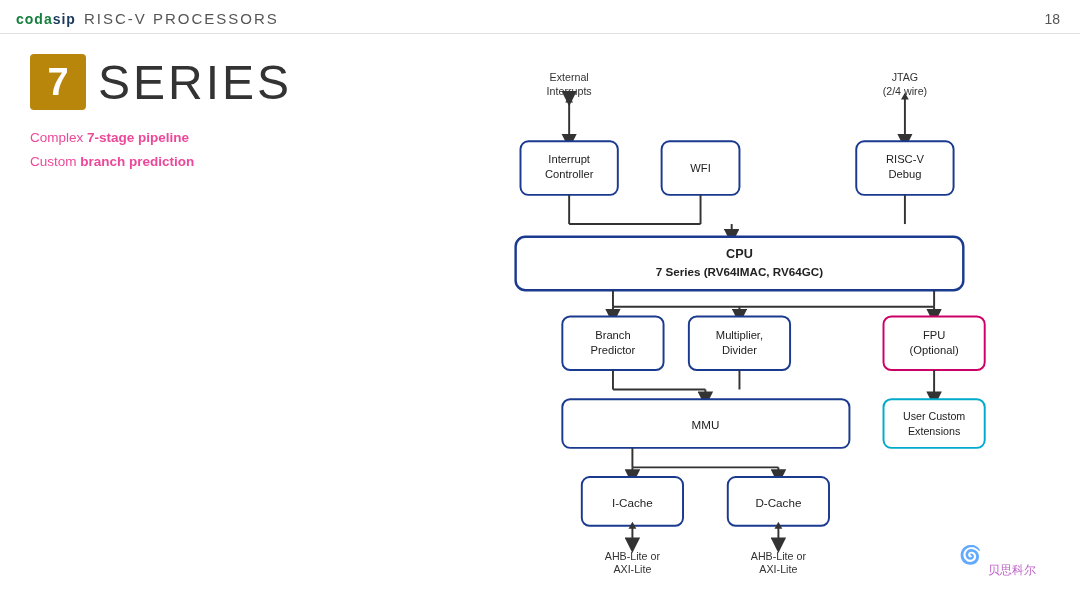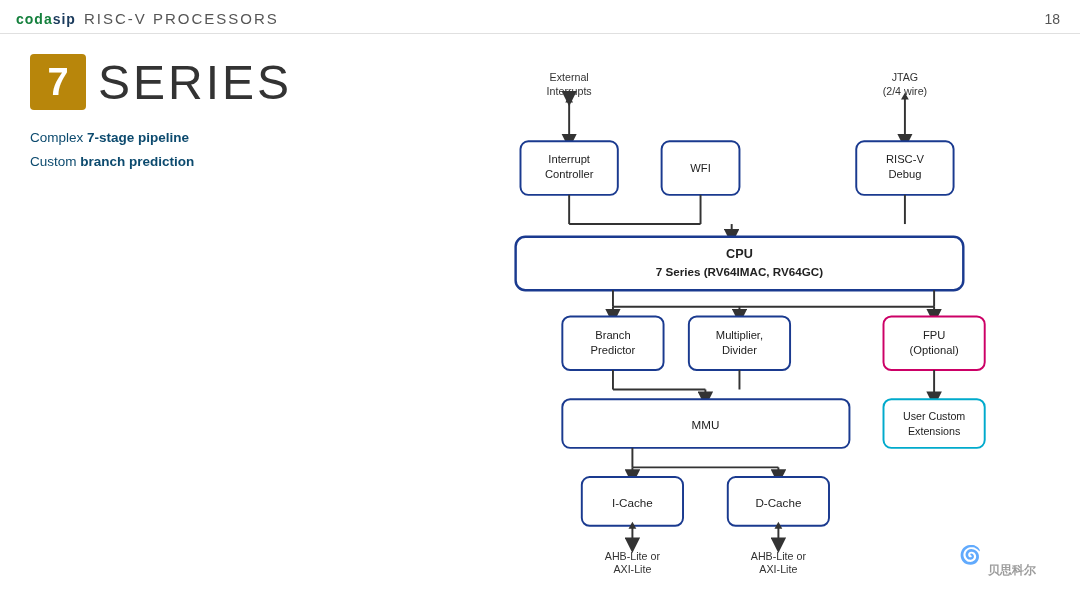--- a/index.html
+++ b/index.html
@@ -82,21 +82,21 @@
       font-size: 48px;
       font-weight: 300;
       color: #333;
       letter-spacing: 3px;
       text-transform: uppercase;
     }
 
     .description {
       font-size: 13.5px;
       line-height: 1.8;
-      color: #0c4a6e;
+      color: #ec4899;
     }
     .description .bold { font-weight: bold; }
 
     
     .right-panel {
       flex: 1;
       position: relative;
       padding: 0 10px;
     }
 
@@ -109,22 +109,22 @@
       align-items: center;
       gap: 6px;
       opacity: 0.7;
     }
     .watermark-icon {
       font-size: 18px;
       color: #888;
     }
     .watermark-text {
       font-size: 12px;
-      color: #737373;
-      font-weight: bold;
+      color: #a21caf;
+      font-weight: normal;
       margin-top: 32px;
     }
 
     svg.diagram-svg {
       position: absolute;
       top: 0; left: 0;
       width: 100%;
       height: 100%;
       overflow: visible;
     }

